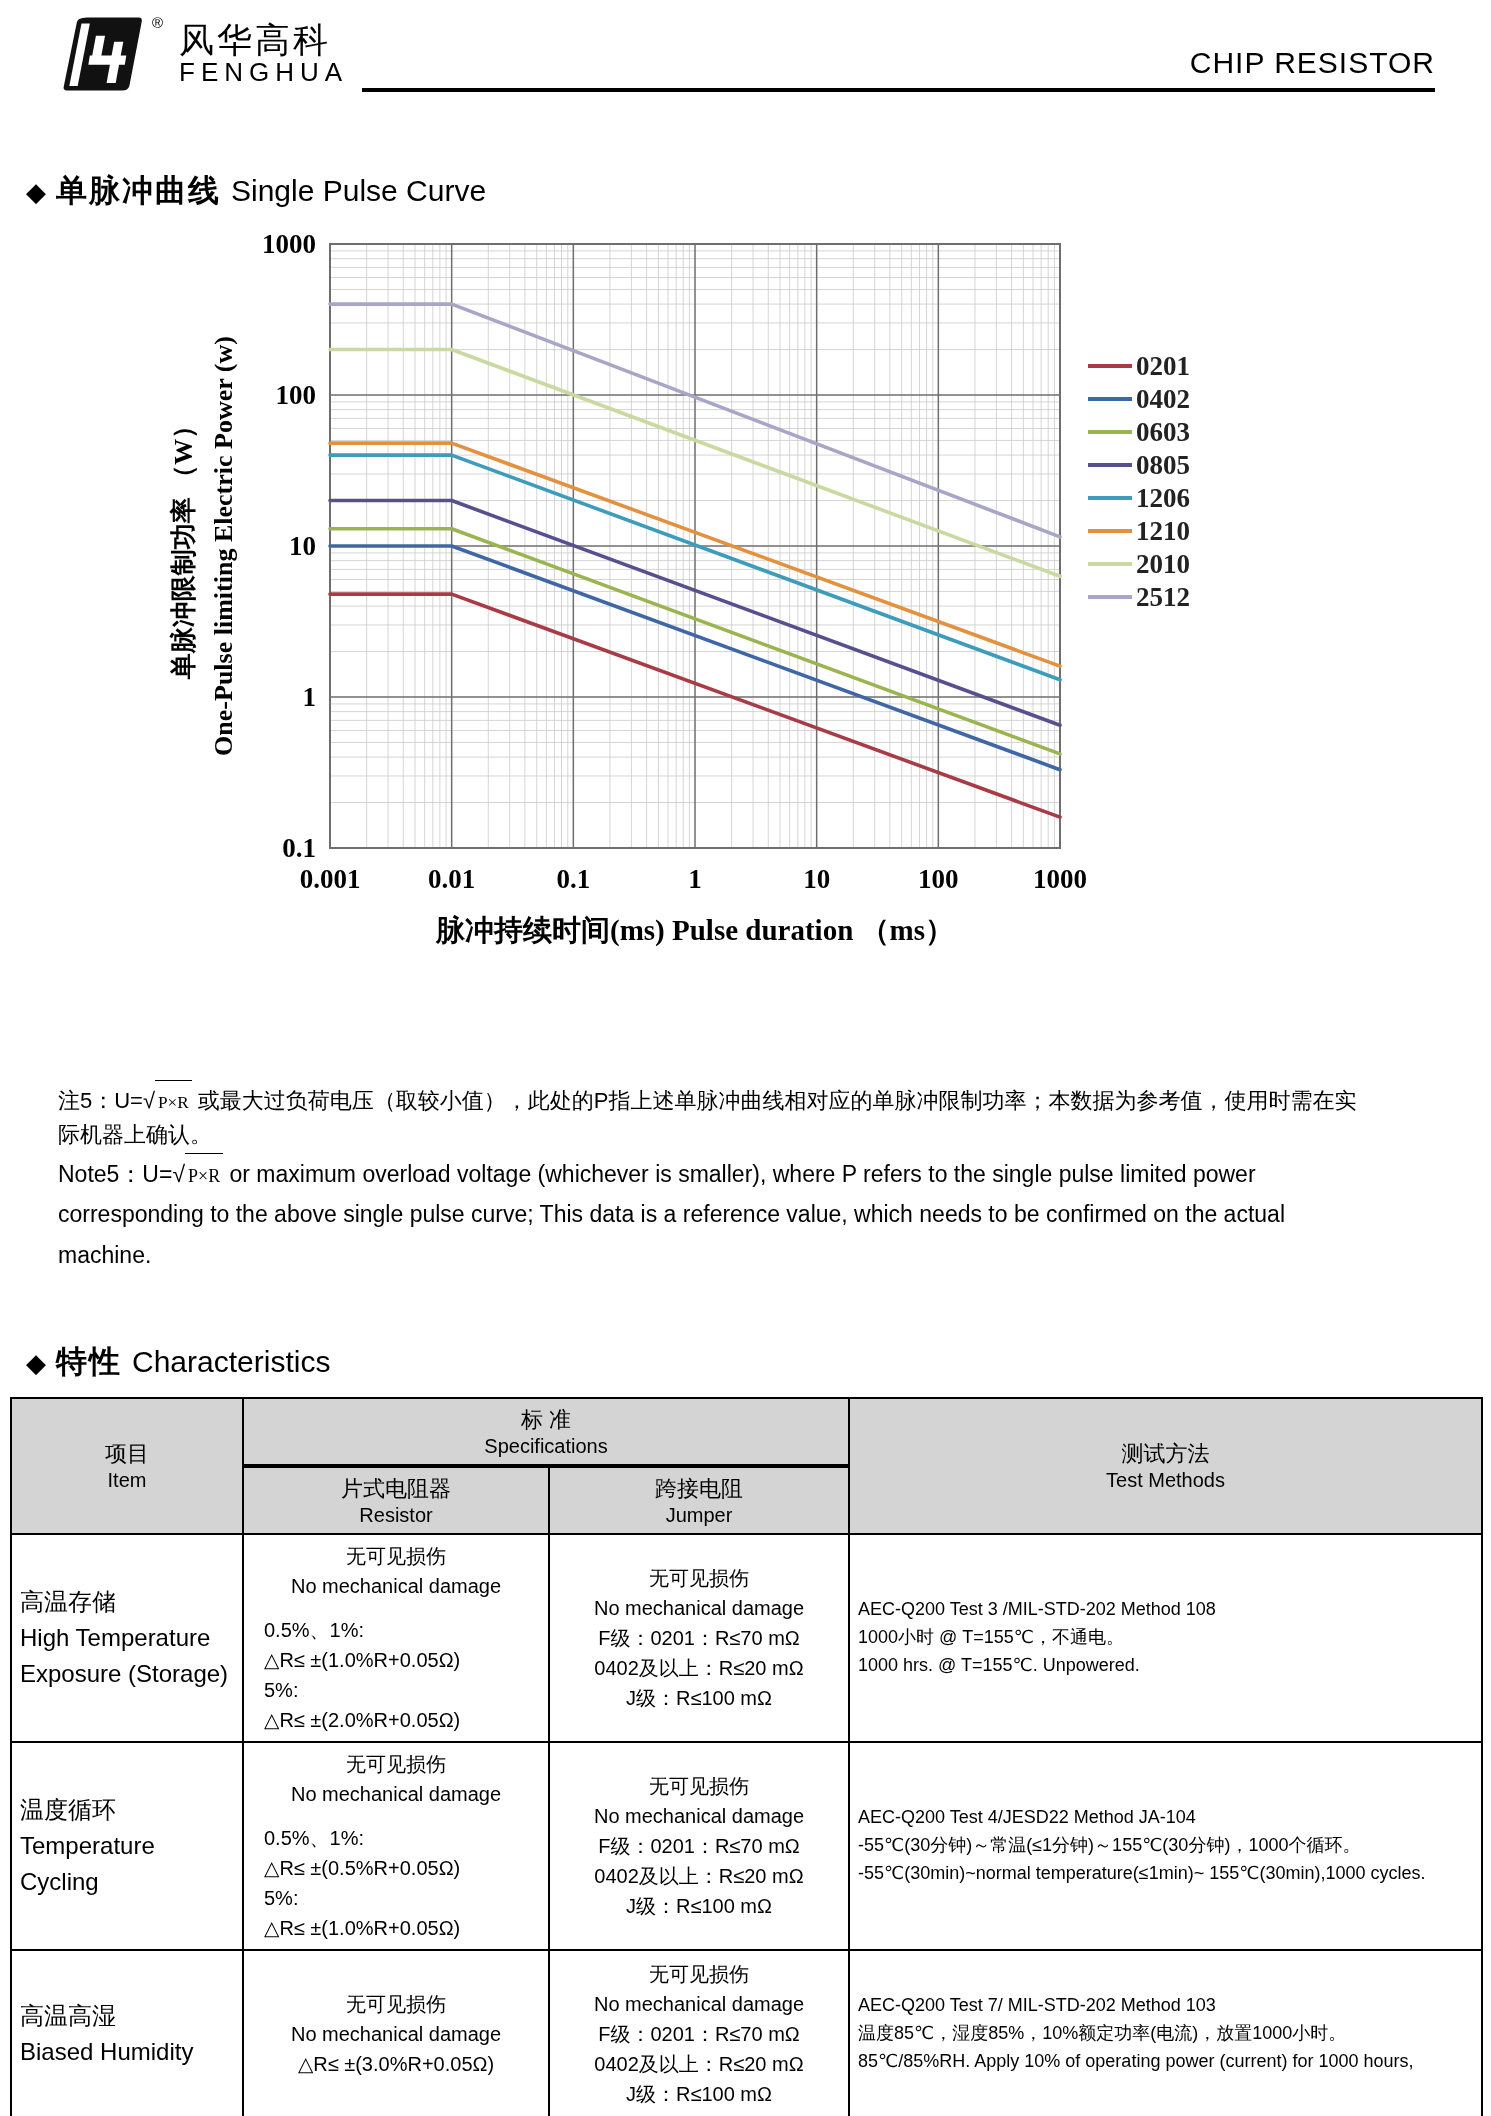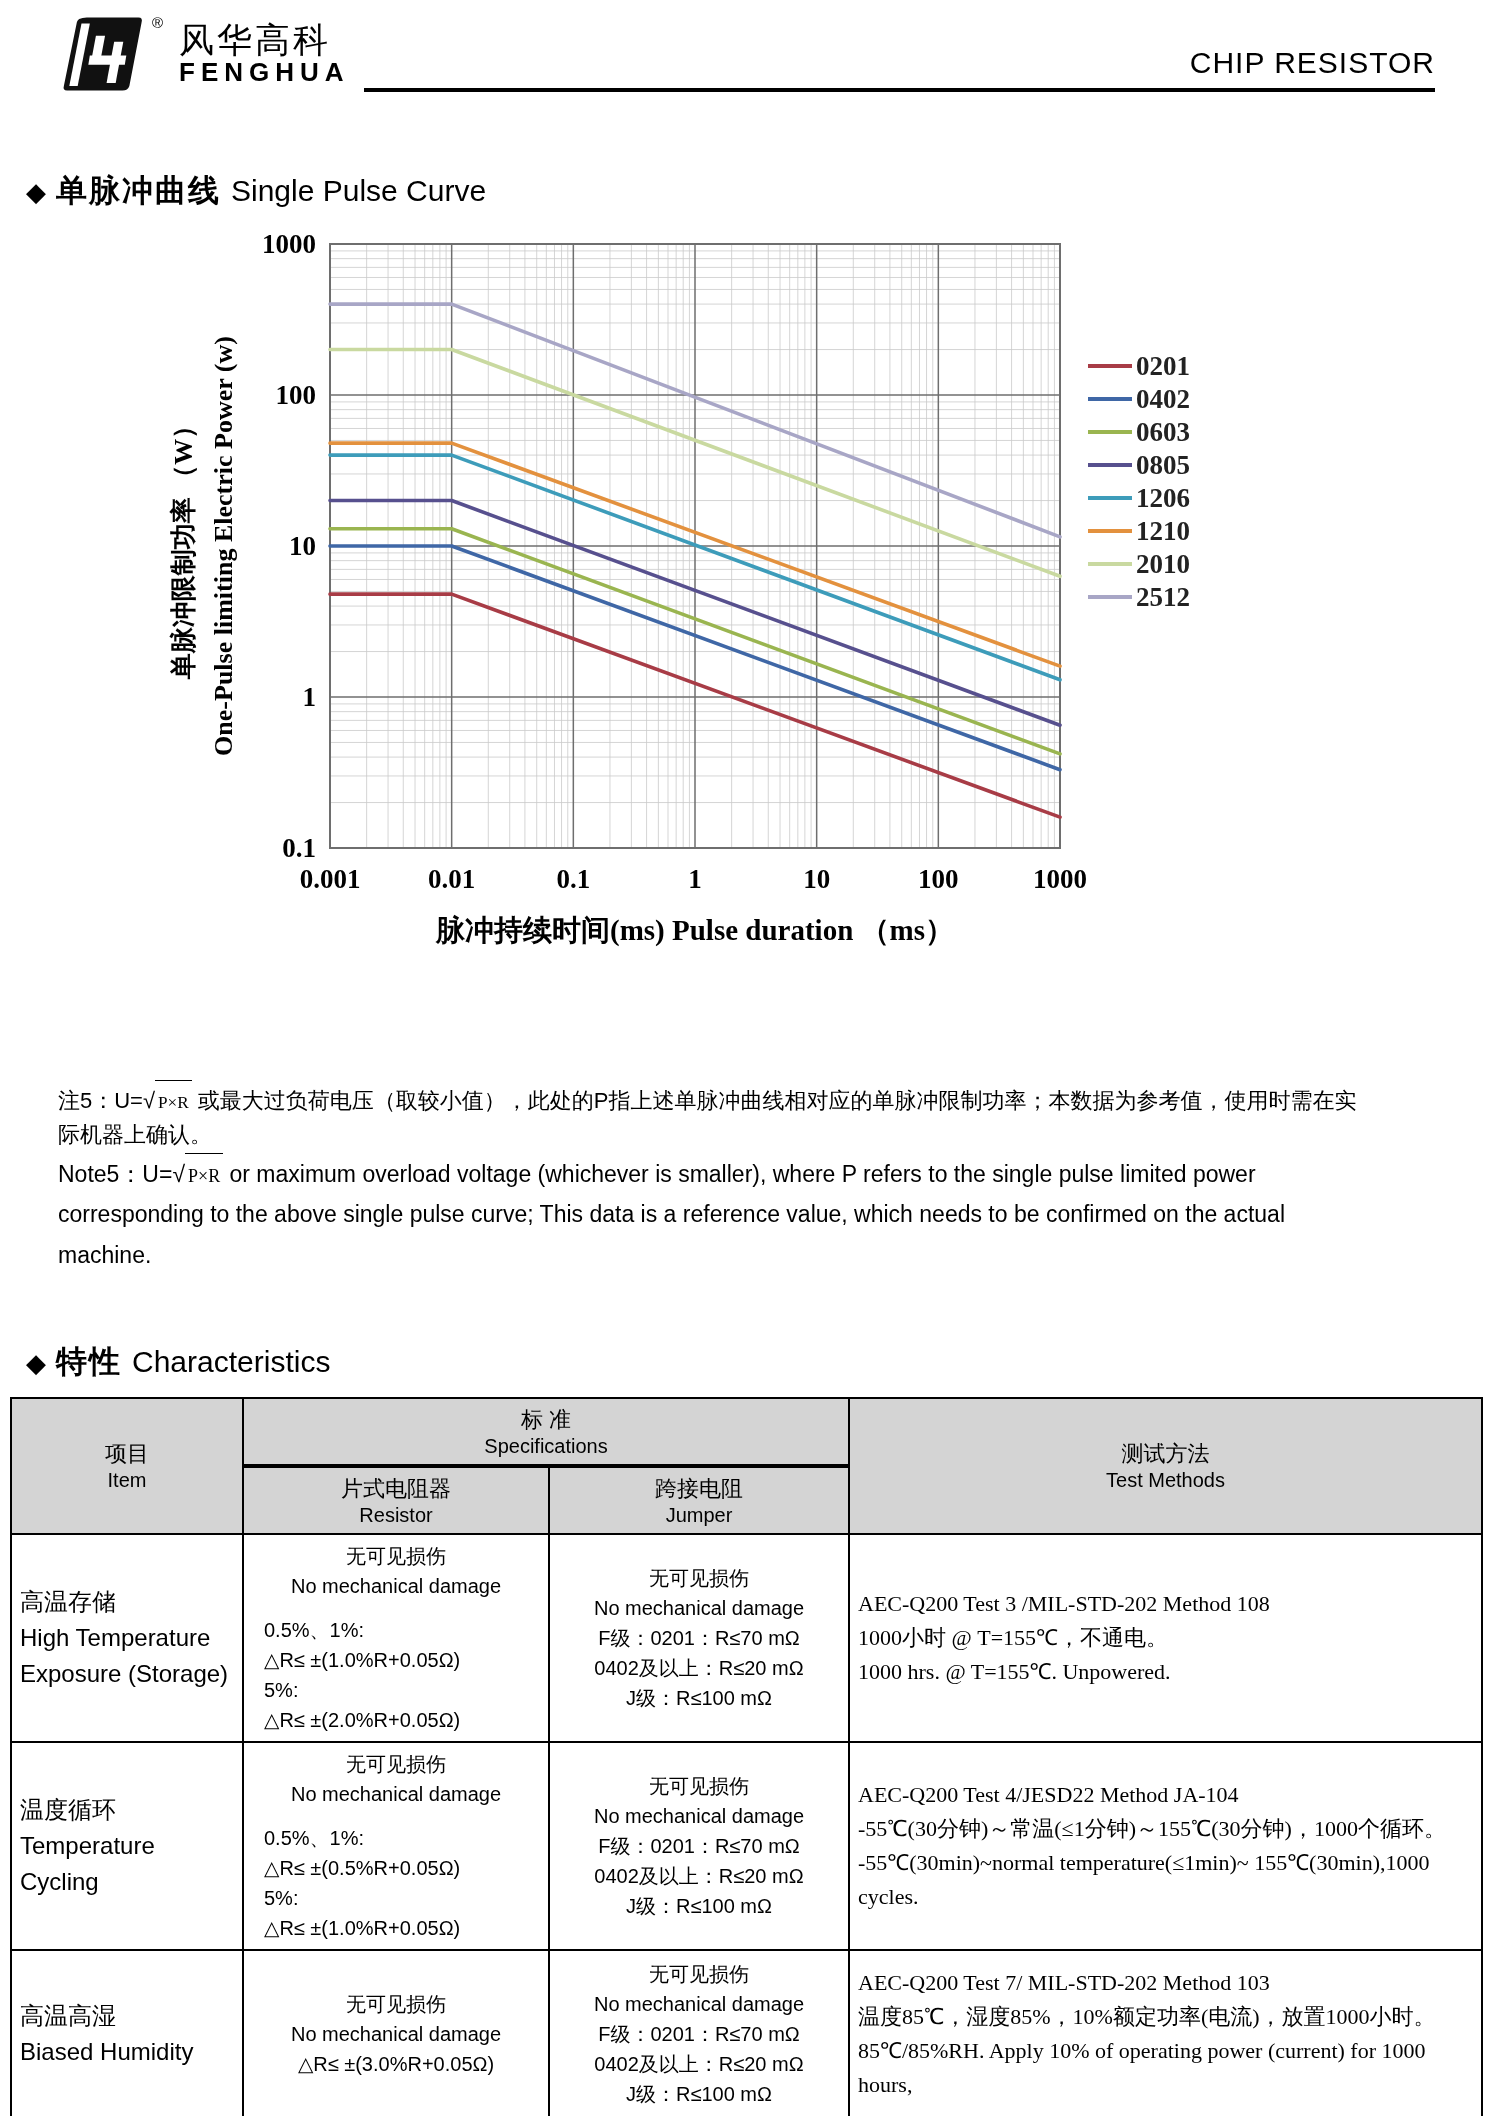--- a/index.html
+++ b/index.html
@@ -6,21 +6,21 @@
   body{font-family:"Liberation Sans","DejaVu Sans",sans-serif;color:#000;}
   .page{width:1491px;min-height:2116px;background:#fff;position:relative;overflow:hidden;}
 
   
   .header{display:flex;align-items:flex-end;padding:10px 56px 0 56px;height:82px;}
   .logo{display:flex;align-items:flex-start;gap:10px;position:relative;}
   .logo svg{display:block;}
   .logo-reg{font-size:15px;position:relative;top:-2px;left:-6px;}
   .logo-text{line-height:1.05;margin-top:6px;}
   .logo-cn{font-size:35px;font-weight:normal;letter-spacing:3px;}
-  .logo-en{font-size:26px;font-weight:bold;letter-spacing:6px;}
+  .logo-en{font-size:26px;font-weight:normal;letter-spacing:6px;}
   .header-right{flex:1;border-bottom:4px solid #000;text-align:right;padding-bottom:8px;margin-left:14px;}
   .page-title{font-size:30px;letter-spacing:1px;}
 
   
   .section-title{display:flex;align-items:baseline;gap:10px;margin-left:26px;}
   .st-marker{font-size:26px;}
   .st-cn{font-size:31px;font-weight:bold;letter-spacing:2px;}
   .st-en{font-size:30px;}
   .sec1{margin-top:78px;}
   .sec2{margin-top:66px;}
@@ -42,21 +42,21 @@
   .thead-bg{background:#d4d4d4;}
   .hdr-cn{font-size:22px;}
   .hdr-en{font-size:20px;}
   th.spec-top{border-bottom:4px solid #000;}
   tr.hdr2 th{border-top:4px solid #000;}
   .c-item{text-align:left;font-size:24px;line-height:1.5;}
   .c-res{font-size:20px;line-height:1.5;}
   .c-res .ctr{text-align:center;}
   .c-res .lft{text-align:left;padding-left:12px;margin-top:14px;}
   .c-jump{text-align:center;font-size:20px;line-height:1.5;}
-  .c-test{font-size:22px;line-height:1.55;padding-left:14px;font-family:Liberation Serif, serif;}
+  .c-test{font-size:18px;line-height:1.55;padding-left:14px;}
 </style>
 </head>
 <body>
 
 <div class="page">
 
   <div class="header">
     <div class="logo">
       <svg width="92" height="76" viewBox="0 0 120 100" aria-hidden="true">
         <path d="M30,4 Q34,2 40,2 L108,2 Q114,2 112,9 L96,92 Q94,98 87,98 L14,98 Q8,98 10,91 L27,8 Q28,5 30,4 Z" fill="#111"></path>

